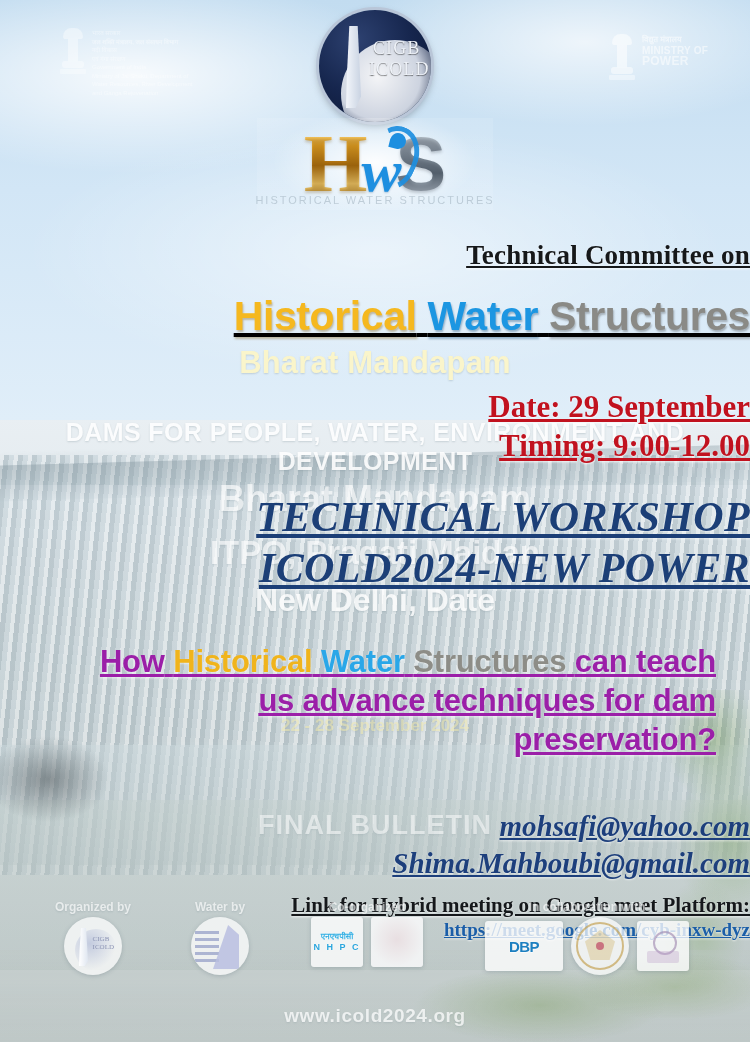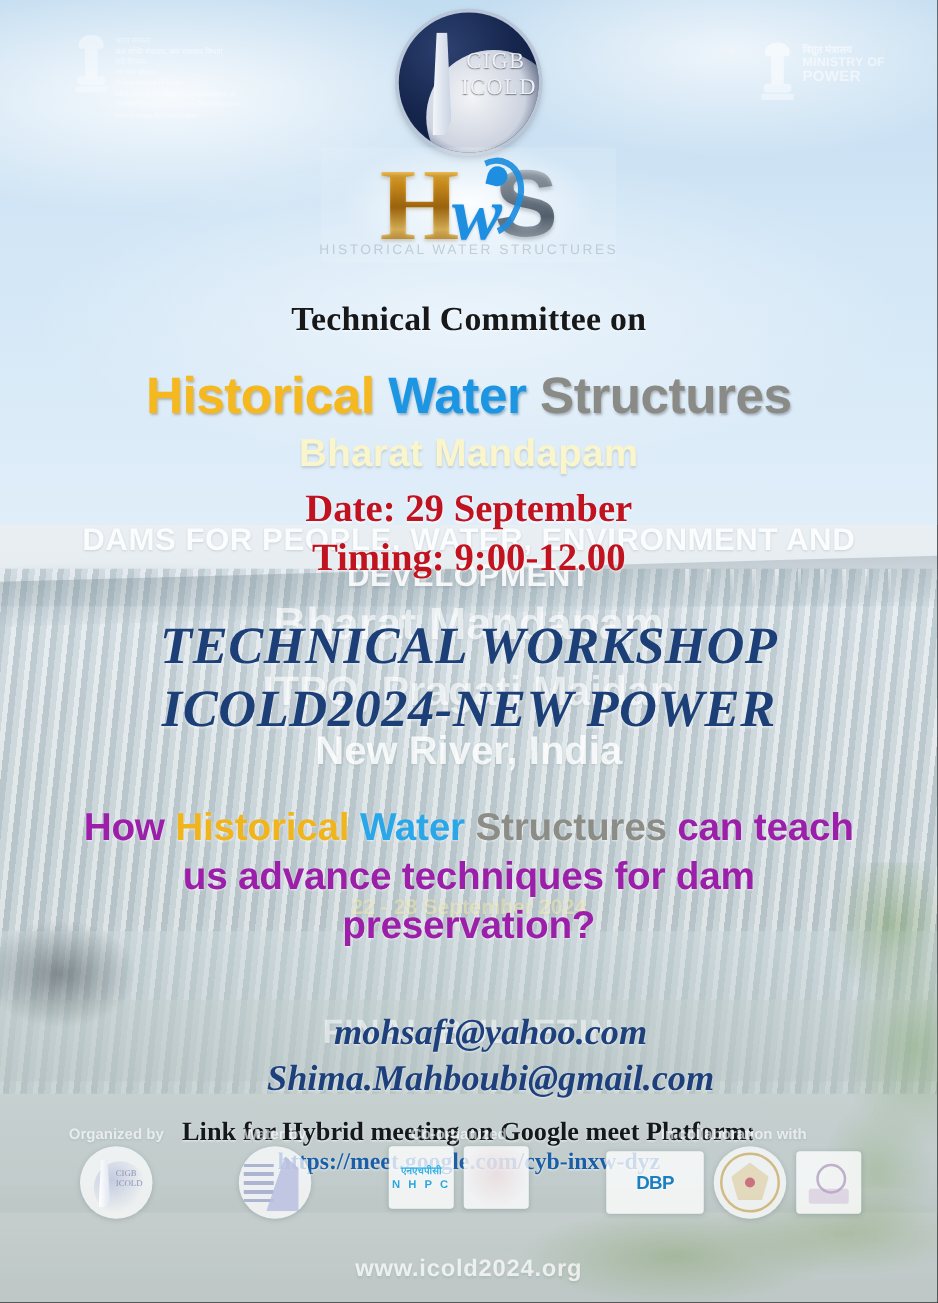--- a/index.html
+++ b/index.html
@@ -201,21 +201,21 @@
     -webkit-background-clip:text; background-clip:text; color:transparent;
     margin-left:-2px;
     text-shadow:0 2px 3px rgba(50,60,70,.25);
   }
   .hws-sub {
     position:absolute; bottom:4px; left:50%; transform:translateX(-50%);
     font-size:11px; color:#9fb0bd; letter-spacing:2px; opacity:.55; white-space:nowrap;
   }
 
   
-  .fg { position:absolute; left:0; right:0; text-align:center; }
+  .fg { position:absolute; left:0; right:0; text-align:right;text-decoration:underline; }
 
   .tc-on {
     top:240px; font-family:"Liberation Serif", serif; font-size:27px;
     font-weight:bold; color:#16181a; letter-spacing:.2px;
     text-shadow:0 1px 2px rgba(255,255,255,.75);
   }
 
   .hws-title { top:295px; font-size:41px; font-weight:bold; letter-spacing:-.4px; line-height:1.05; }
   .hws-title .w-hist { color:#f5b81f; text-shadow:1px 2px 2px rgba(120,80,0,.35); }
   .hws-title .w-water{ color:#1c96e2; text-shadow:1px 2px 2px rgba(0,60,110,.35); }
@@ -325,21 +325,21 @@
   <div class="bg-layer bg-water"></div>
   <div class="bg-layer bg-dark-l"></div>
   <div class="bg-layer bg-green-r"></div>
   <div class="bg-layer bg-green-b"></div>
 
   <div class="ghost ghost-symp">Bharat Mandapam</div>
   <div class="ghost ghost-banner">DAMS FOR PEOPLE, WATER, ENVIRONMENT AND DEVELOPMENT</div>
   <div class="ghost-chevrons"></div>
   <div class="ghost ghost-venue1">Bharat Mandapam</div>
   <div class="ghost ghost-venue2">ITPO, Pragati Maidan</div>
-  <div class="ghost ghost-venue3">New River, India</div>
+  <div class="ghost ghost-venue3">New Delhi, Date</div>
   <div class="ghost ghost-dates">22 - 28 September 2024</div>
   <div class="ghost ghost-bulletin">FINAL BULLETIN</div>
   <div class="ghost ghost-footer">www.icold2024.org</div>
 
   <div class="emblem-left">
     <div class="ashoka">
       <div class="cap"></div>
         <div class="col"></div>
         <div class="base"></div>
         <div class="motto"></div>

